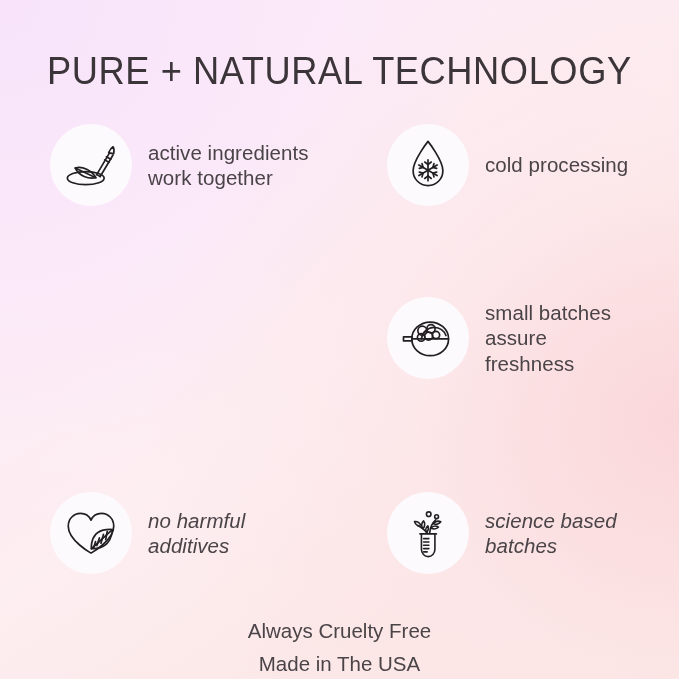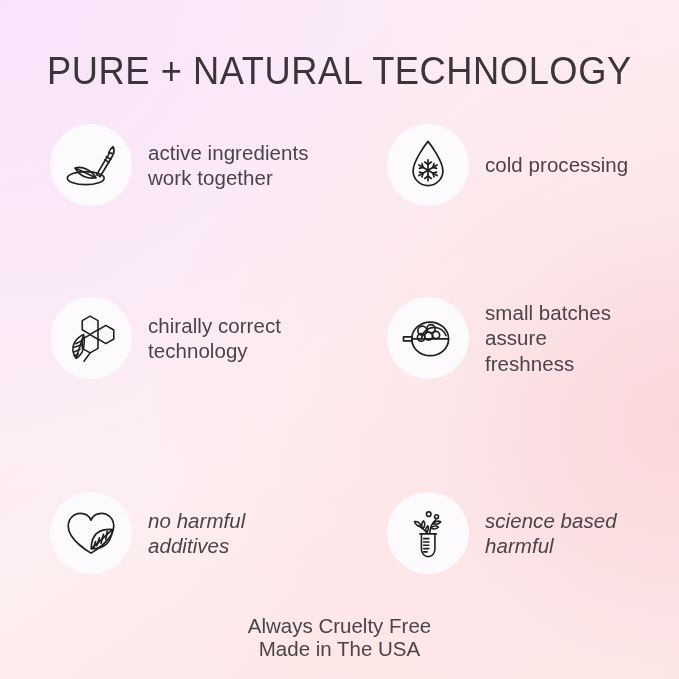--- a/index.html
+++ b/index.html
@@ -98,21 +98,21 @@
   }
 
   
   #footer {
     position: absolute;
     left: 0;
     top: 614px;
     width: 679px;
     text-align: center;
     font-size: 20.5px;
-    line-height: 23px;
+    line-height: 33px;
     color: #4a4448;
     white-space: pre-line;
   }
 </style>
 </head>
 <body>
 
 <div id="poster">
 
   <div id="title-block">
@@ -174,47 +174,20 @@
             <path d="M26.4 41.2 L 25.2 45.5"></path>
 
             <path d="M37.6 34.8 L 41.9 35.8"></path>
             <path d="M37.6 34.8 L 38.8 30.5"></path>
           </svg>
         </span>
       </div>
       <div class="feature-label">cold processing</div>
     </div>
 
-    <div class="feature col-left row-2">
-      <div class="icon-circle">
-        <span>
-          <svg viewBox="0 0 64 64" fill="none" stroke="#221f22" stroke-width="1.6" stroke-linecap="round" stroke-linejoin="round">
-
-            <polygon points="31,7 40,12.2 40,22.6 31,27.8 22,22.6 22,12.2"></polygon>
-
-            <polygon points="49,17.6 58,22.8 58,33.2 49,38.4 40,33.2 40,22.8"></polygon>
-
-            <polygon points="31,28.2 40,33.4 40,43.8 31,49 22,43.8 22,33.4"></polygon>
-
-            <path d="M31 49 L 24 58.5"></path>
-
-            <path d="M23.5 28 C 23.5 28 13.5 32 11.5 41.8 C 9.9 49.6 15 55.2 15 55.2 C 15 55.2 21.8 51.6 23.4 43.8 C 25.3 34.4 23.5 28 23.5 28 Z"></path>
-
-            <path d="M23.2 29.4 L 15 55.2"></path>
-
-            <path d="M22.6 34.4 L 14.6 38.6"></path>
-            <path d="M21.2 39.6 L 12.8 42.6"></path>
-            <path d="M19.4 45 L 12.6 48"></path>
-            <path d="M17.4 50 L 12.9 52.2"></path>
-          </svg>
-        </span>
-      </div>
-      <div class="feature-label">chirally correct
-technology</div>
-    </div>
 
     <div class="feature col-right row-2">
       <div class="icon-circle">
         <span>
           <svg viewBox="0 0 64 64" fill="none" stroke="#221f22" stroke-width="1.7" stroke-linecap="round" stroke-linejoin="round">
 
             <path d="M13.5 33 C 13.5 22.4 22.9 13.8 34.5 13.8 C 46.1 13.8 55.5 22.4 55.5 33 C 55.5 43.6 46.1 52.2 34.5 52.2 C 22.9 52.2 13.5 43.6 13.5 33 Z"></path>
 
             <path d="M14 33 L 55.3 33"></path>
 
@@ -281,21 +254,21 @@
             <path d="M25.4 26.2 C 24.4 23 25.2 19.8 27 18.2 C 28.6 20.4 28.4 24 26.6 26.6"></path>
             <path d="M22.6 24.4 C 19.6 23.6 17.2 21.4 16.6 19 C 19.2 18.6 22.2 20.2 23.6 22.8"></path>
             <path d="M29.6 30.4 C 29.2 27.6 30.2 25 31.8 23.8 C 32.8 25.8 32.4 28.8 30.8 30.8"></path>
 
             <circle cx="32.8" cy="10.5" r="2.6"></circle>
             <circle cx="41.8" cy="13.4" r="2.2"></circle>
           </svg>
         </span>
       </div>
       <div class="feature-label">science based
-harmful</div>
+batches</div>
     </div>
 
   </div>
 
   <div id="footer">Always Cruelty Free
 Made in The USA</div>
 
 </div>
 
 </body></html>

